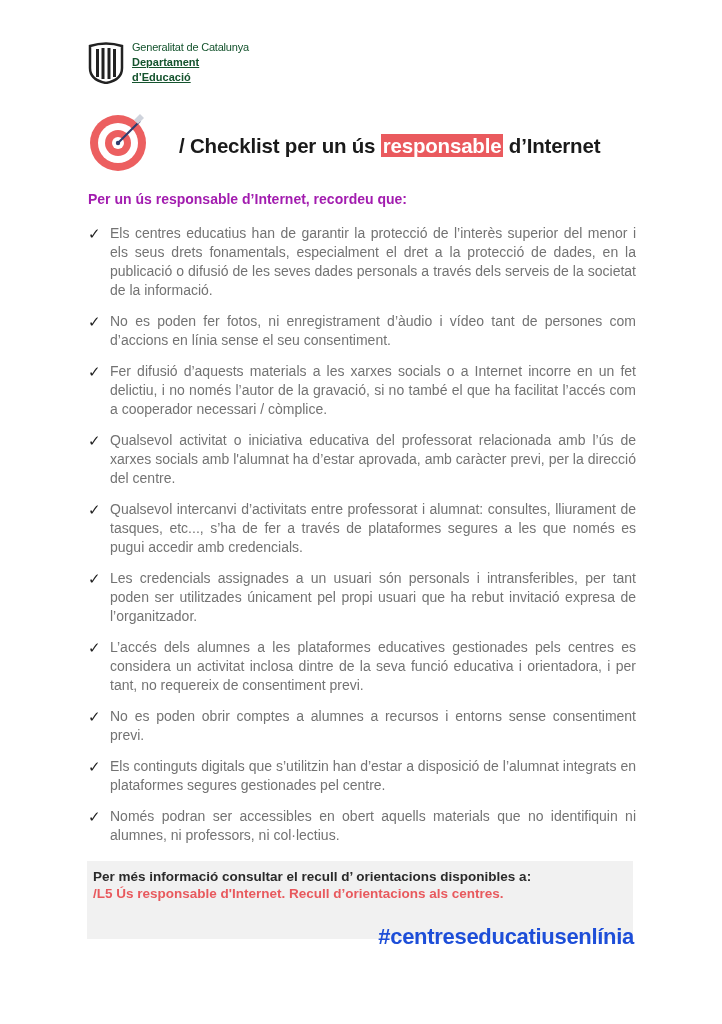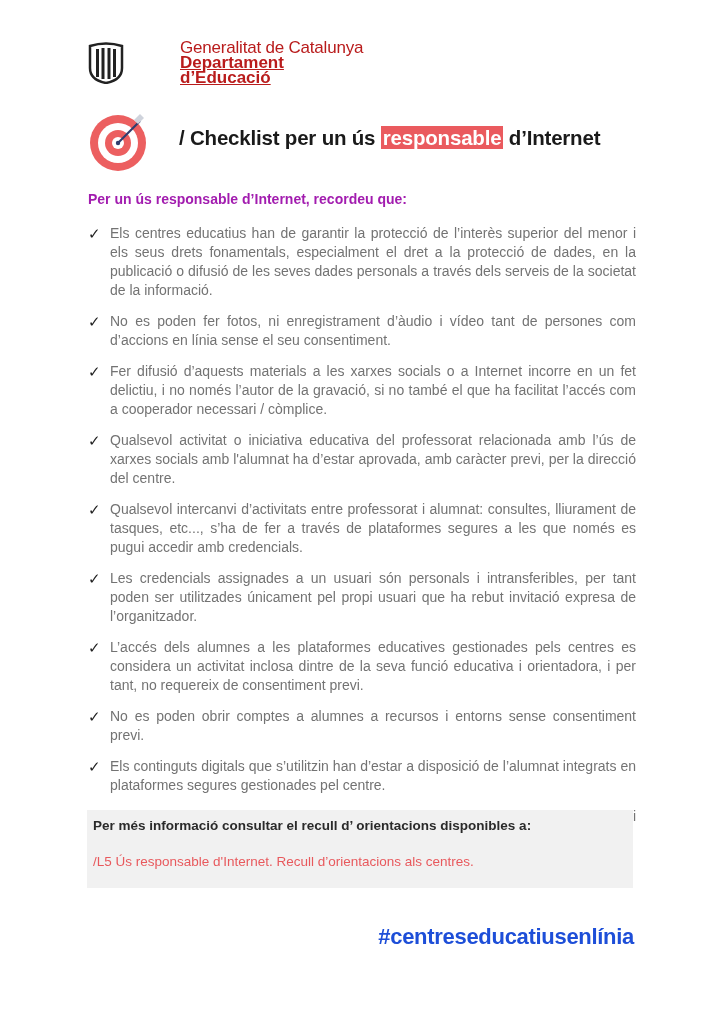--- a/index.html
+++ b/index.html
@@ -1,39 +1,39 @@
 <!DOCTYPE html>
 <html><head>
   <meta charset="utf-8">
   <style>
     html, body { margin: 0; padding: 0; background: #ffffff; }
     body { width: 722px; height: 1024px; position: relative; overflow: hidden;
            font-family: "Liberation Sans", sans-serif; color: #1c1c1c; }
     .logo { position: absolute; left: 88px; top: 40px; display: flex; align-items: center; }
     .logo .shield { width: 36px; height: 42px; margin-right: 8px; }
-    .logo .lines { font-size: 17px; line-height: 15px; color: #b91c1c; margin-left: 48px; }
+    .logo .lines { font-size: 11px; line-height: 15px; color: #14532d; }
     .logo .l1 { font-weight: normal; letter-spacing: -0.2px; }
     .logo .l2, .logo .l3 { font-weight: bold; text-decoration: underline; }
 
     .title-row { position: absolute; left: 88px; top: 110px; display: flex; align-items: center; }
     .target { width: 62px; height: 62px; }
-    .title { position: absolute; left: 91px; top: 16px; white-space: nowrap;
+    .title { position: absolute; left: 91px; top: 24px; white-space: nowrap;
              font-size: 20.5px; font-weight: bold; color: #1a1a1a; letter-spacing: -0.2px; }
     .title .hl { background: #ea5a5e; color: #ffffff; padding: 0 2px; }
 
     .intro { position: absolute; left: 88px; top: 191px; font-size: 14px; font-weight: bold; color: #a21caf; }
 
     .checklist { position: absolute; left: 88px; top: 224px; width: 548px; margin: 0; padding: 0; list-style: none; }
     .checklist li { display: flex; margin-bottom: 12px; }
     .checklist .check { width: 22px; flex: none; font-size: 15px; line-height: 19px; color: #222; }
     .checklist .txt { flex: 1; font-size: 14px; line-height: 19px; text-align: justify; color: #737373; }
 
-    .info { position: absolute; left: 87px; top: 810px; width: 546px; height: 78px; background: #f1f1f1; }
+    .info { position: absolute; left: 87px; top: 861px; width: 546px; height: 78px; background: #f1f1f1; }
     .info .p1 { position: absolute; left: 6px; top: 8px; font-size: 13.5px; font-weight: bold; color: #2a2a2a; }
-    .info .p2 { position: absolute; left: 6px; top: 25px; font-size: 13.5px; font-weight: normal; color: #e8595d; margin-top: 19px; }
+    .info .p2 { position: absolute; left: 6px; top: 25px; font-size: 13.5px; font-weight: bold; color: #e8595d; }
     .info .p3 { position: absolute; left: 6px; top: 58px; font-size: 13.5px; font-weight: bold; color: #2a2a2a; }
     .info .p3 a { color: #3c5aa6; text-decoration: underline; }
 
     .hashtag { position: absolute; right: 88px; top: 924px; font-size: 22px; font-weight: bold; color: #1d4ed8; letter-spacing: -0.3px; }
   </style>
 </head>
 <body>
 
 <div class="logo">
   <svg class="shield" viewBox="0 0 36 42">

